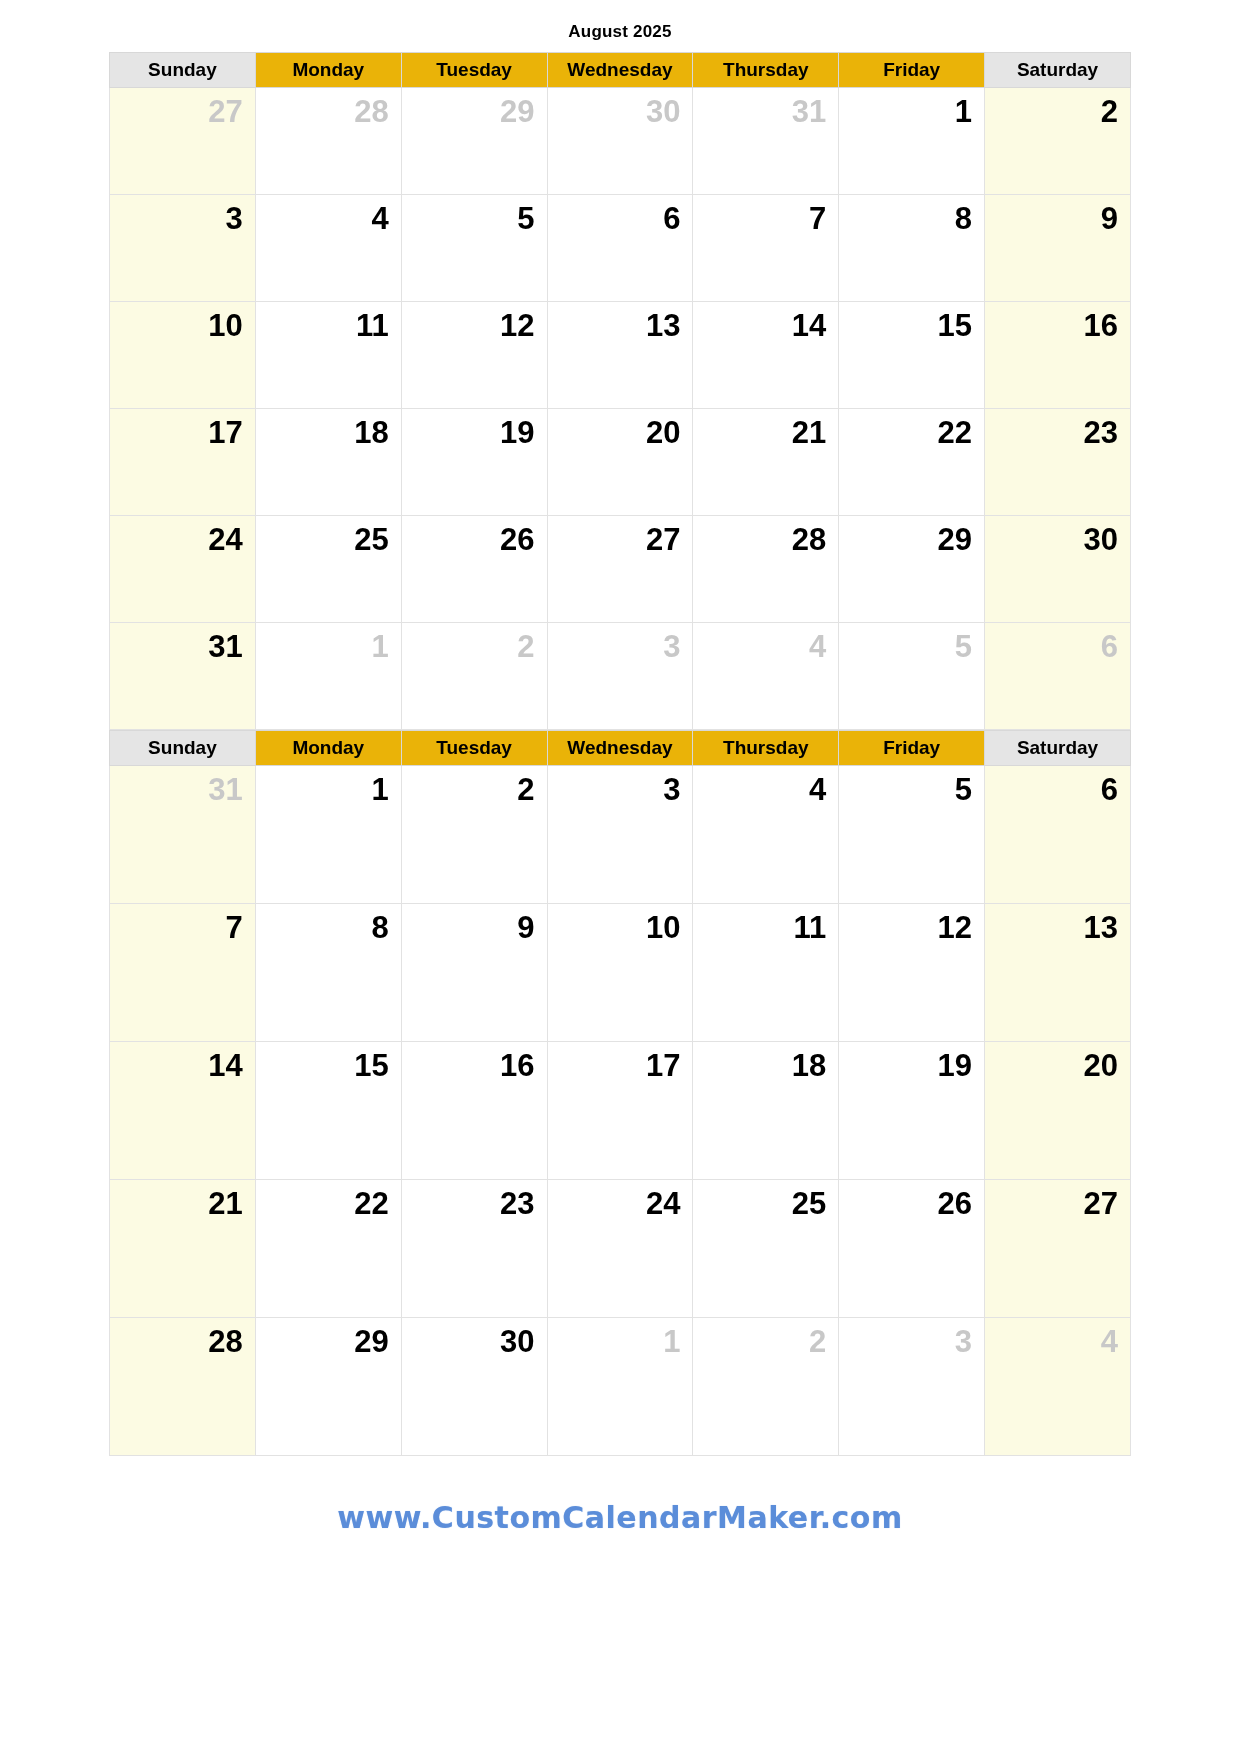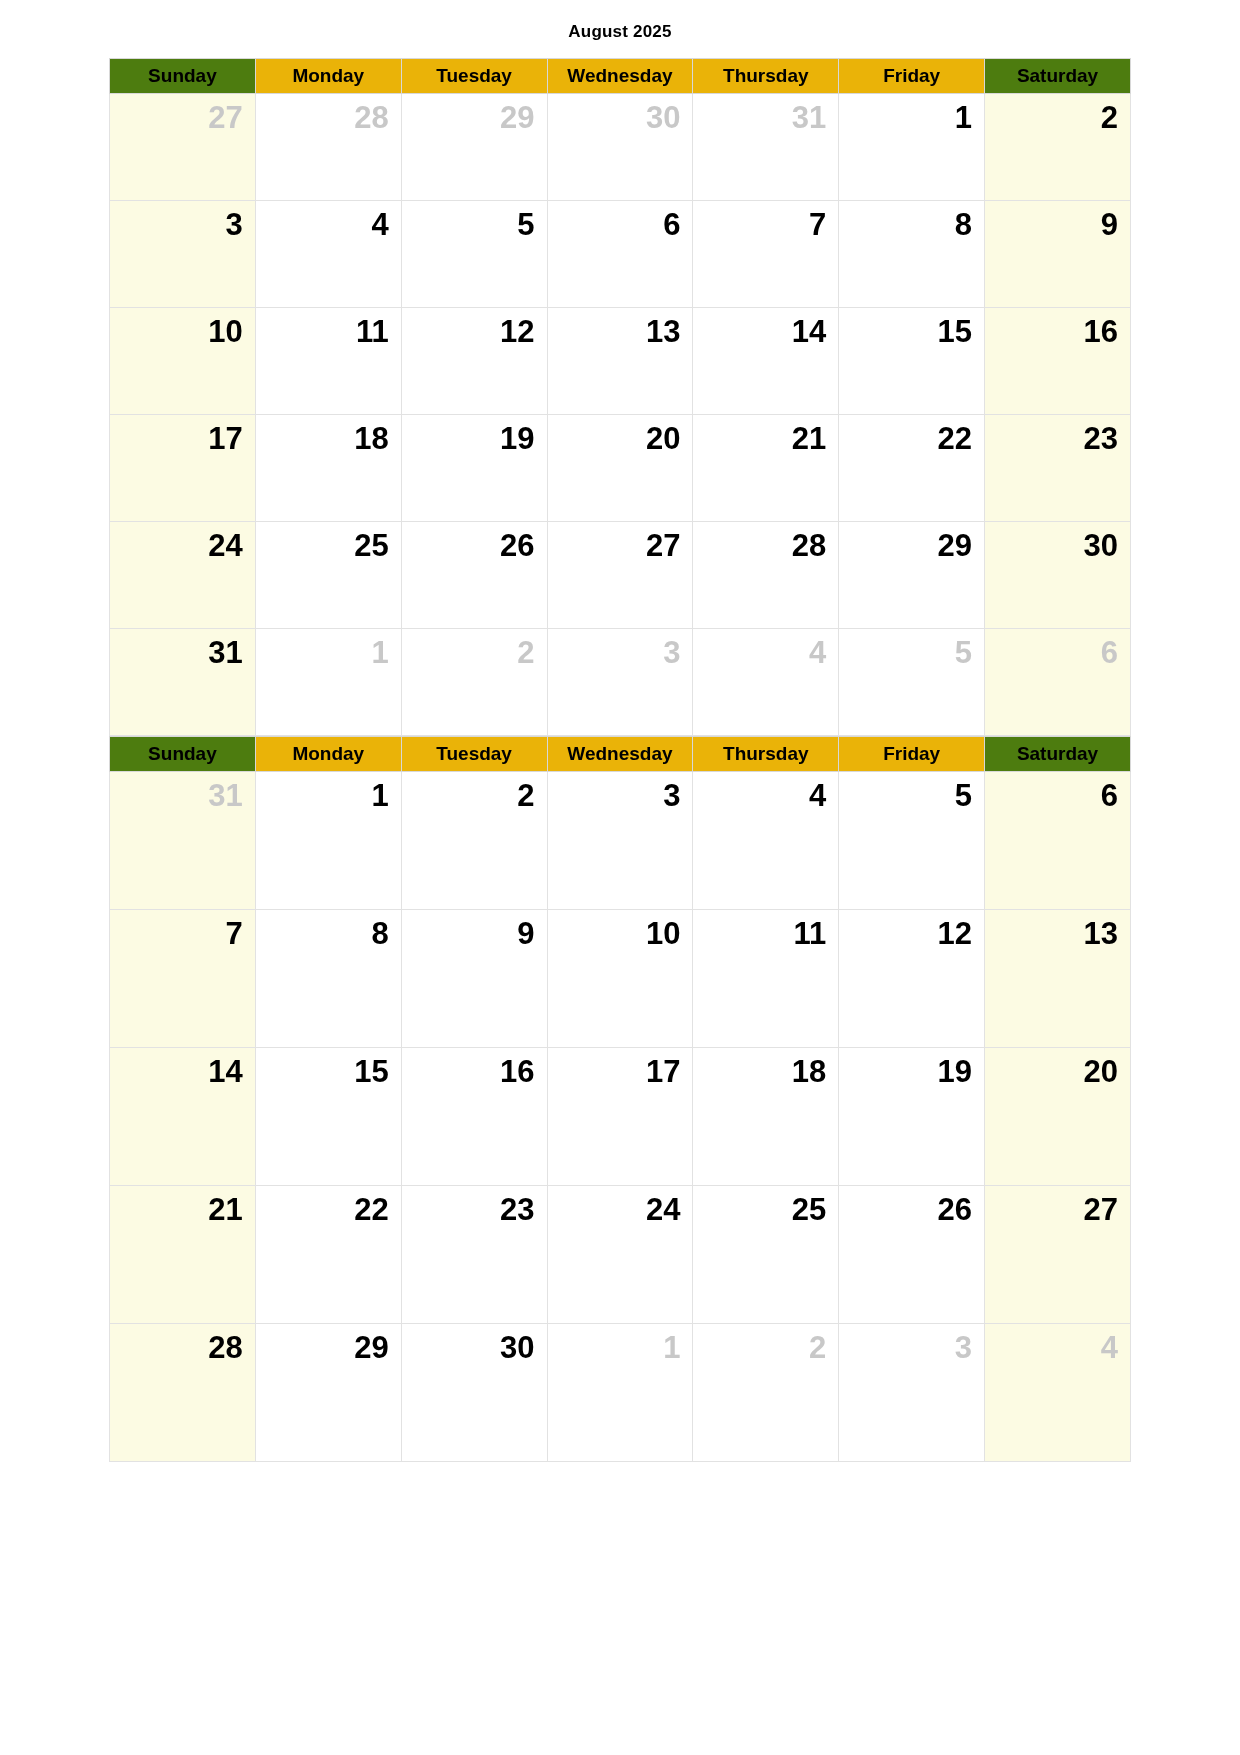--- a/index.html
+++ b/index.html
@@ -24,21 +24,21 @@
   .month-block {
     width: 1022px;
     margin: 0 auto;
   }
   .month-title {
     text-align: center;
     font-size: 17px;
     font-weight: bold;
     color: #000000;
     padding-top: 22px;
-    padding-bottom: 16px;
+    padding-bottom: 10px;
     letter-spacing: 0.2px;
   }
   table.cal {
     border-collapse: collapse;
     width: 1022px;
     table-layout: fixed;
   }
   table.cal th {
     background: #eab308;
     border: 1px solid #d8d8d8;
@@ -59,21 +59,21 @@
     font-weight: bold;
     color: #000000;
     background: #ffffff;
   }
   
   table.cal td.weekend,
   table.cal th.weekend {
     background: #fcfbe3;
   }
   table.cal th.weekend {
-    background: #4d7c0f;
+    background: #e5e5e5;
     margin-top: 21px;
   }
   table.cal td.other {
     color: #c8c8c8;
   }
   .h1 td { height: 100px; }
   .h2 td { height: 131px; }
   .footer {
     text-align: center;
     margin-top: 44px;
@@ -219,14 +219,15 @@
           <td>30</td>
           <td class="other">1</td>
           <td class="other">2</td>
           <td class="other">3</td>
           <td class="weekend other">4</td>
         </tr>
       </tbody>
     </table>
   </div>
 
+  <div class="footer">www.CustomCalendarMaker.com</div>
 
 </div>
 
 </body></html>

